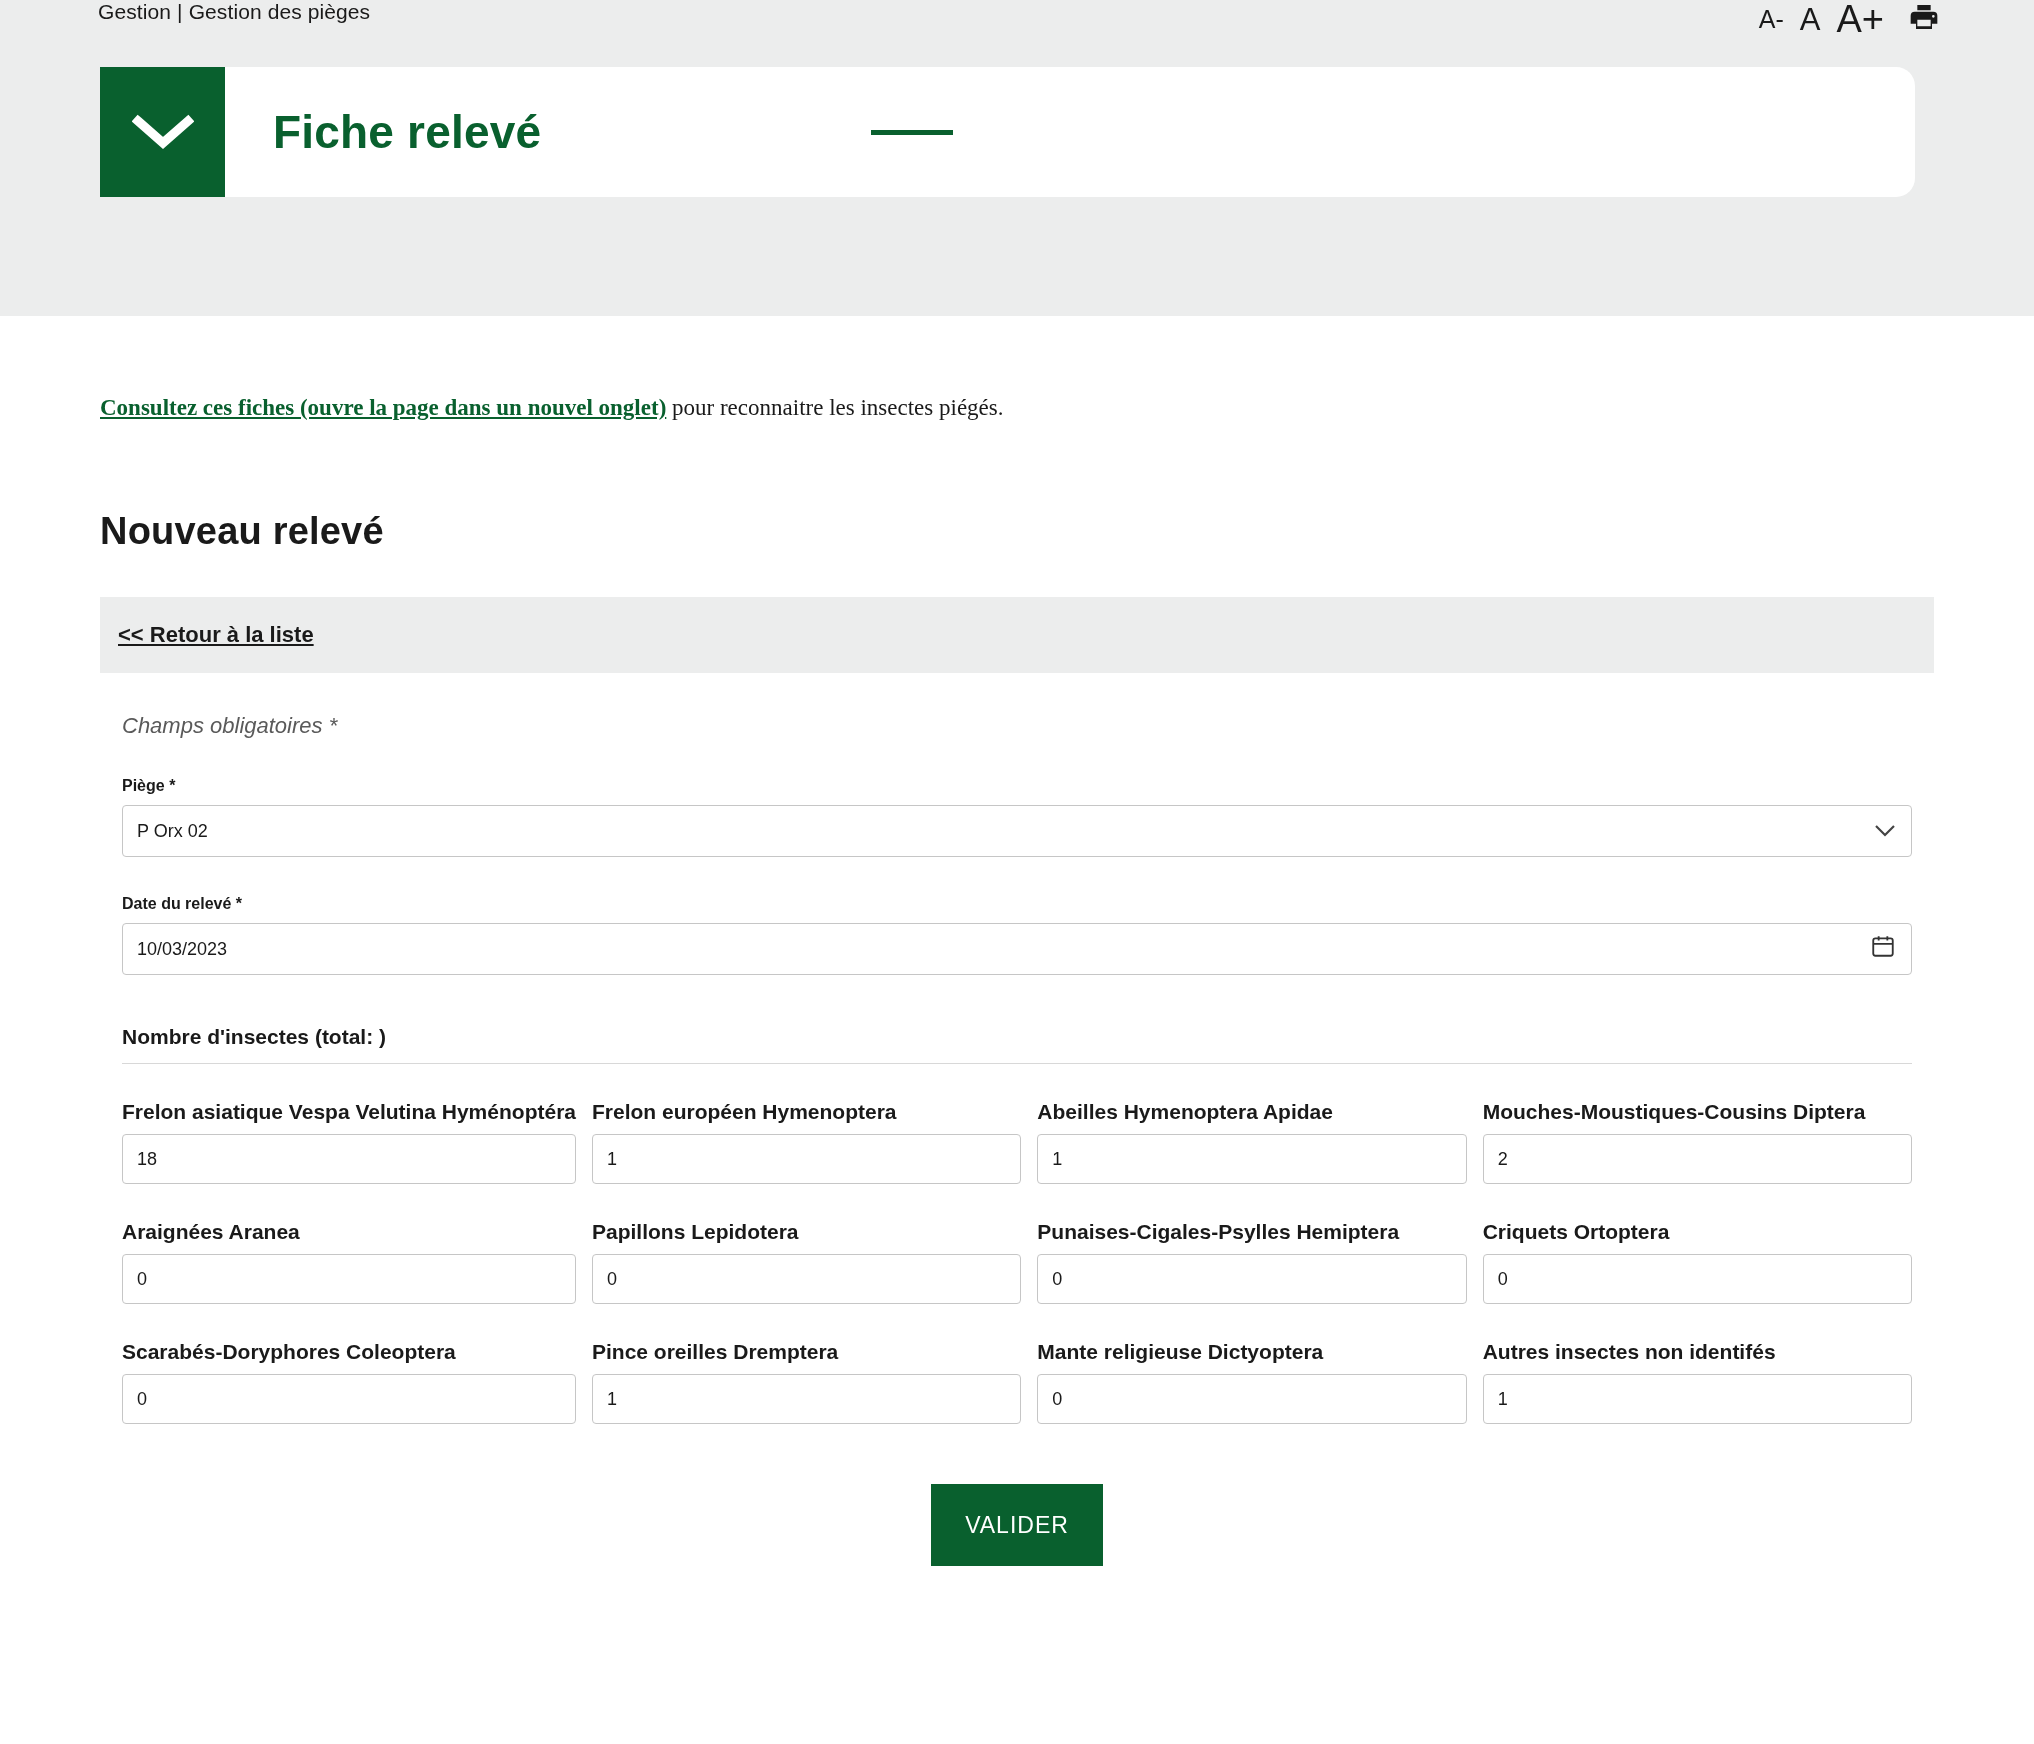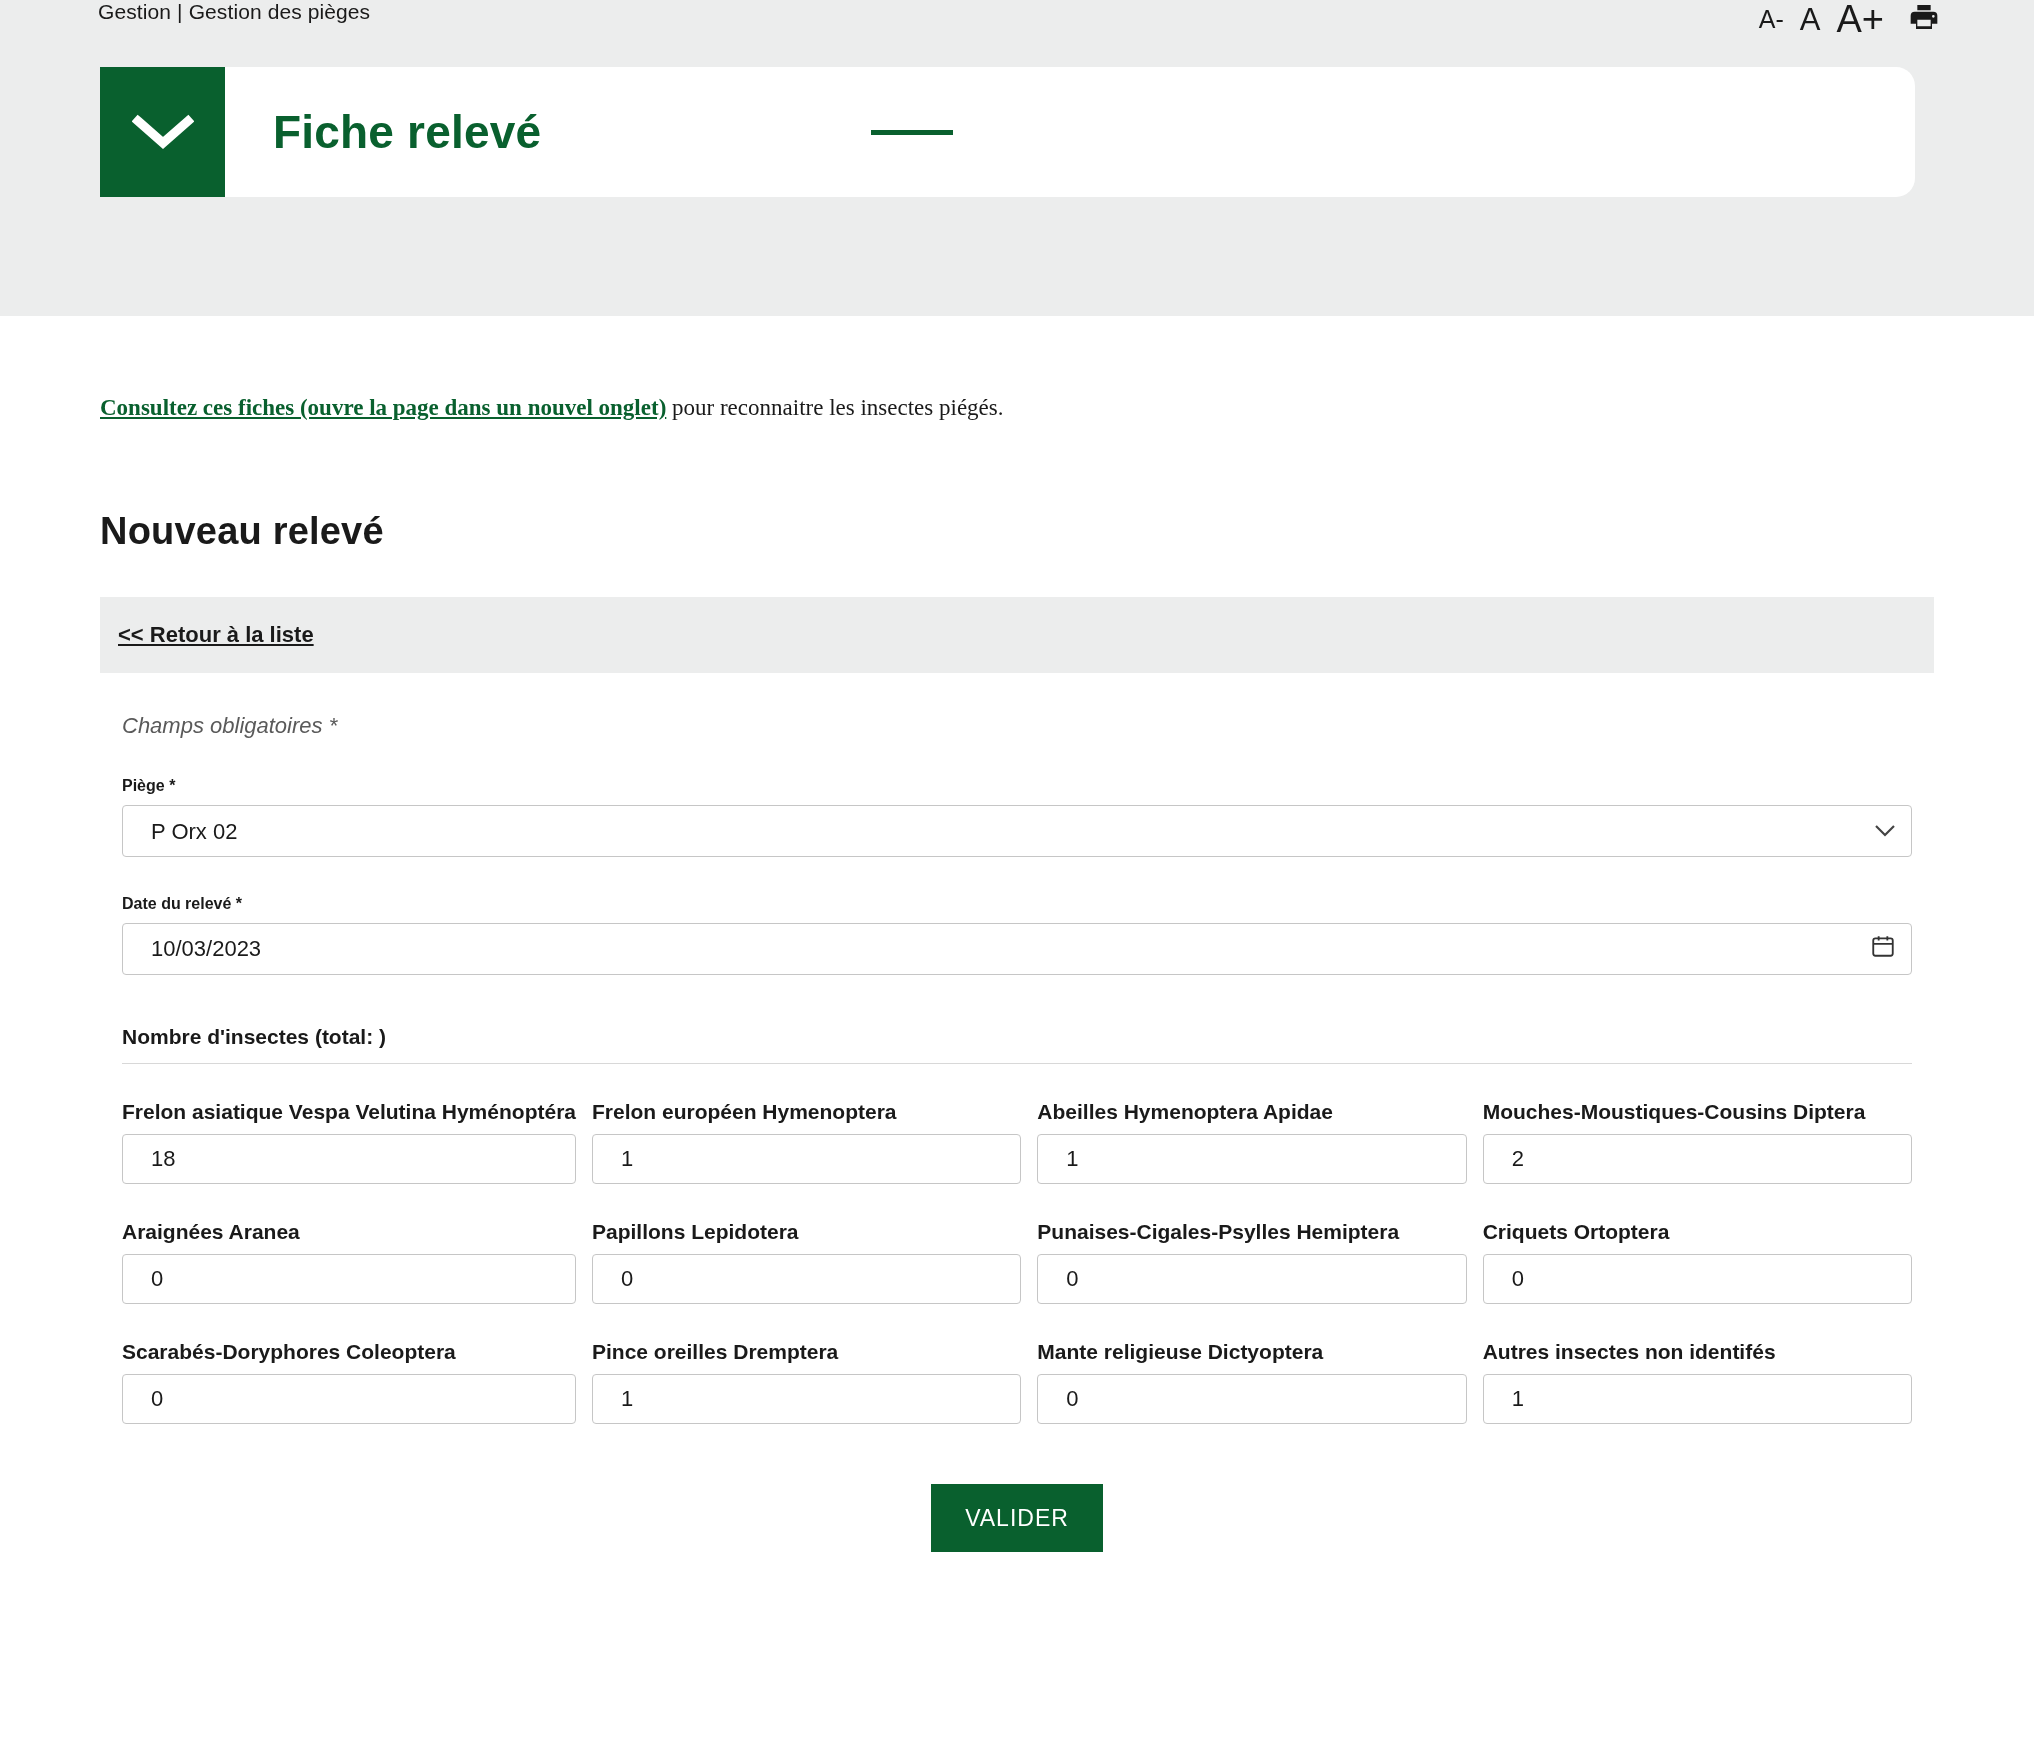--- a/index.html
+++ b/index.html
@@ -147,24 +147,24 @@
     margin-bottom: 10px;
   }
 
   .select-wrap { position: relative; }
   select.ctl, input.ctl {
     width: 100%;
     height: 52px;
     border: 1px solid #c6c6c6;
     border-radius: 4px;
     background: #ffffff;
-    font-size: 22px;
+    font-size: 18px;
     font-family: "Liberation Sans", sans-serif;
     color: #1a1a1a;
-    padding: 0 28px;
+    padding: 0 14px;
     appearance: none;
     -webkit-appearance: none;
   }
   .select-caret {
     position: absolute;
     right: 16px;
     top: 50%;
     transform: translateY(-50%);
     pointer-events: none;
   }
@@ -208,21 +208,21 @@
     padding-bottom: 60px;
   }
   .submit-btn {
     background: #09602e;
     color: #ffffff;
     border: none;
     font-family: "Liberation Sans", sans-serif;
     font-size: 23px;
     letter-spacing: 1px;
     padding: 0 34px;
-    height: 68px;
+    height: 82px;
     cursor: pointer;
   }
 </style>
 </head>
 <body>
 
 <div class="top-band">
 
   <div class="breadcrumb">
     <span>Gestion</span><span class="sep">|</span><span>Gestion des pièges</span>

